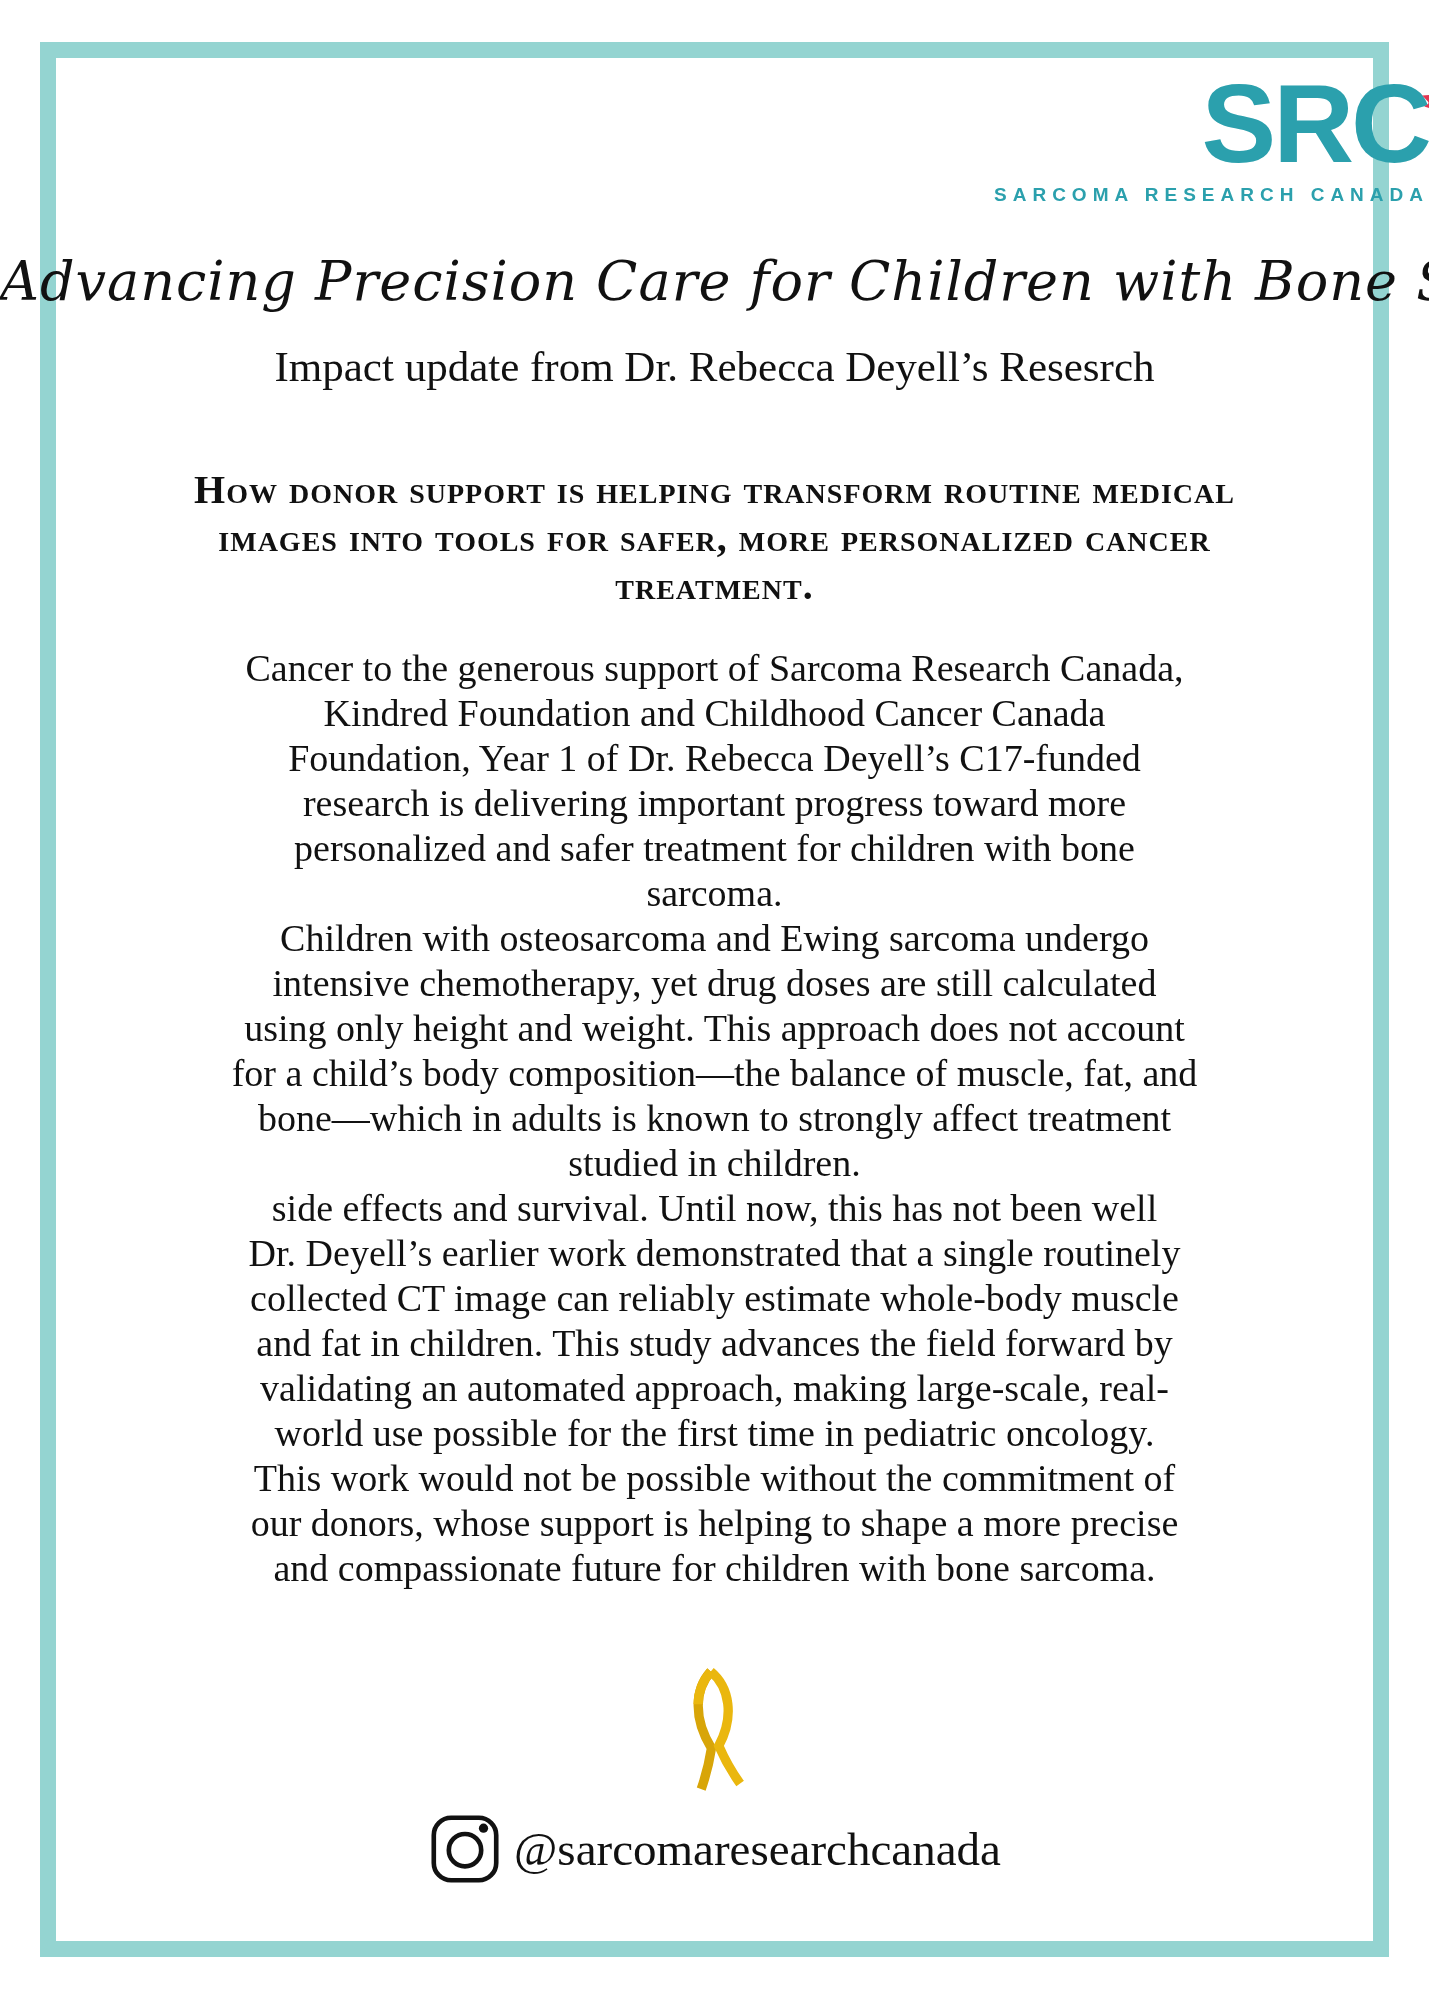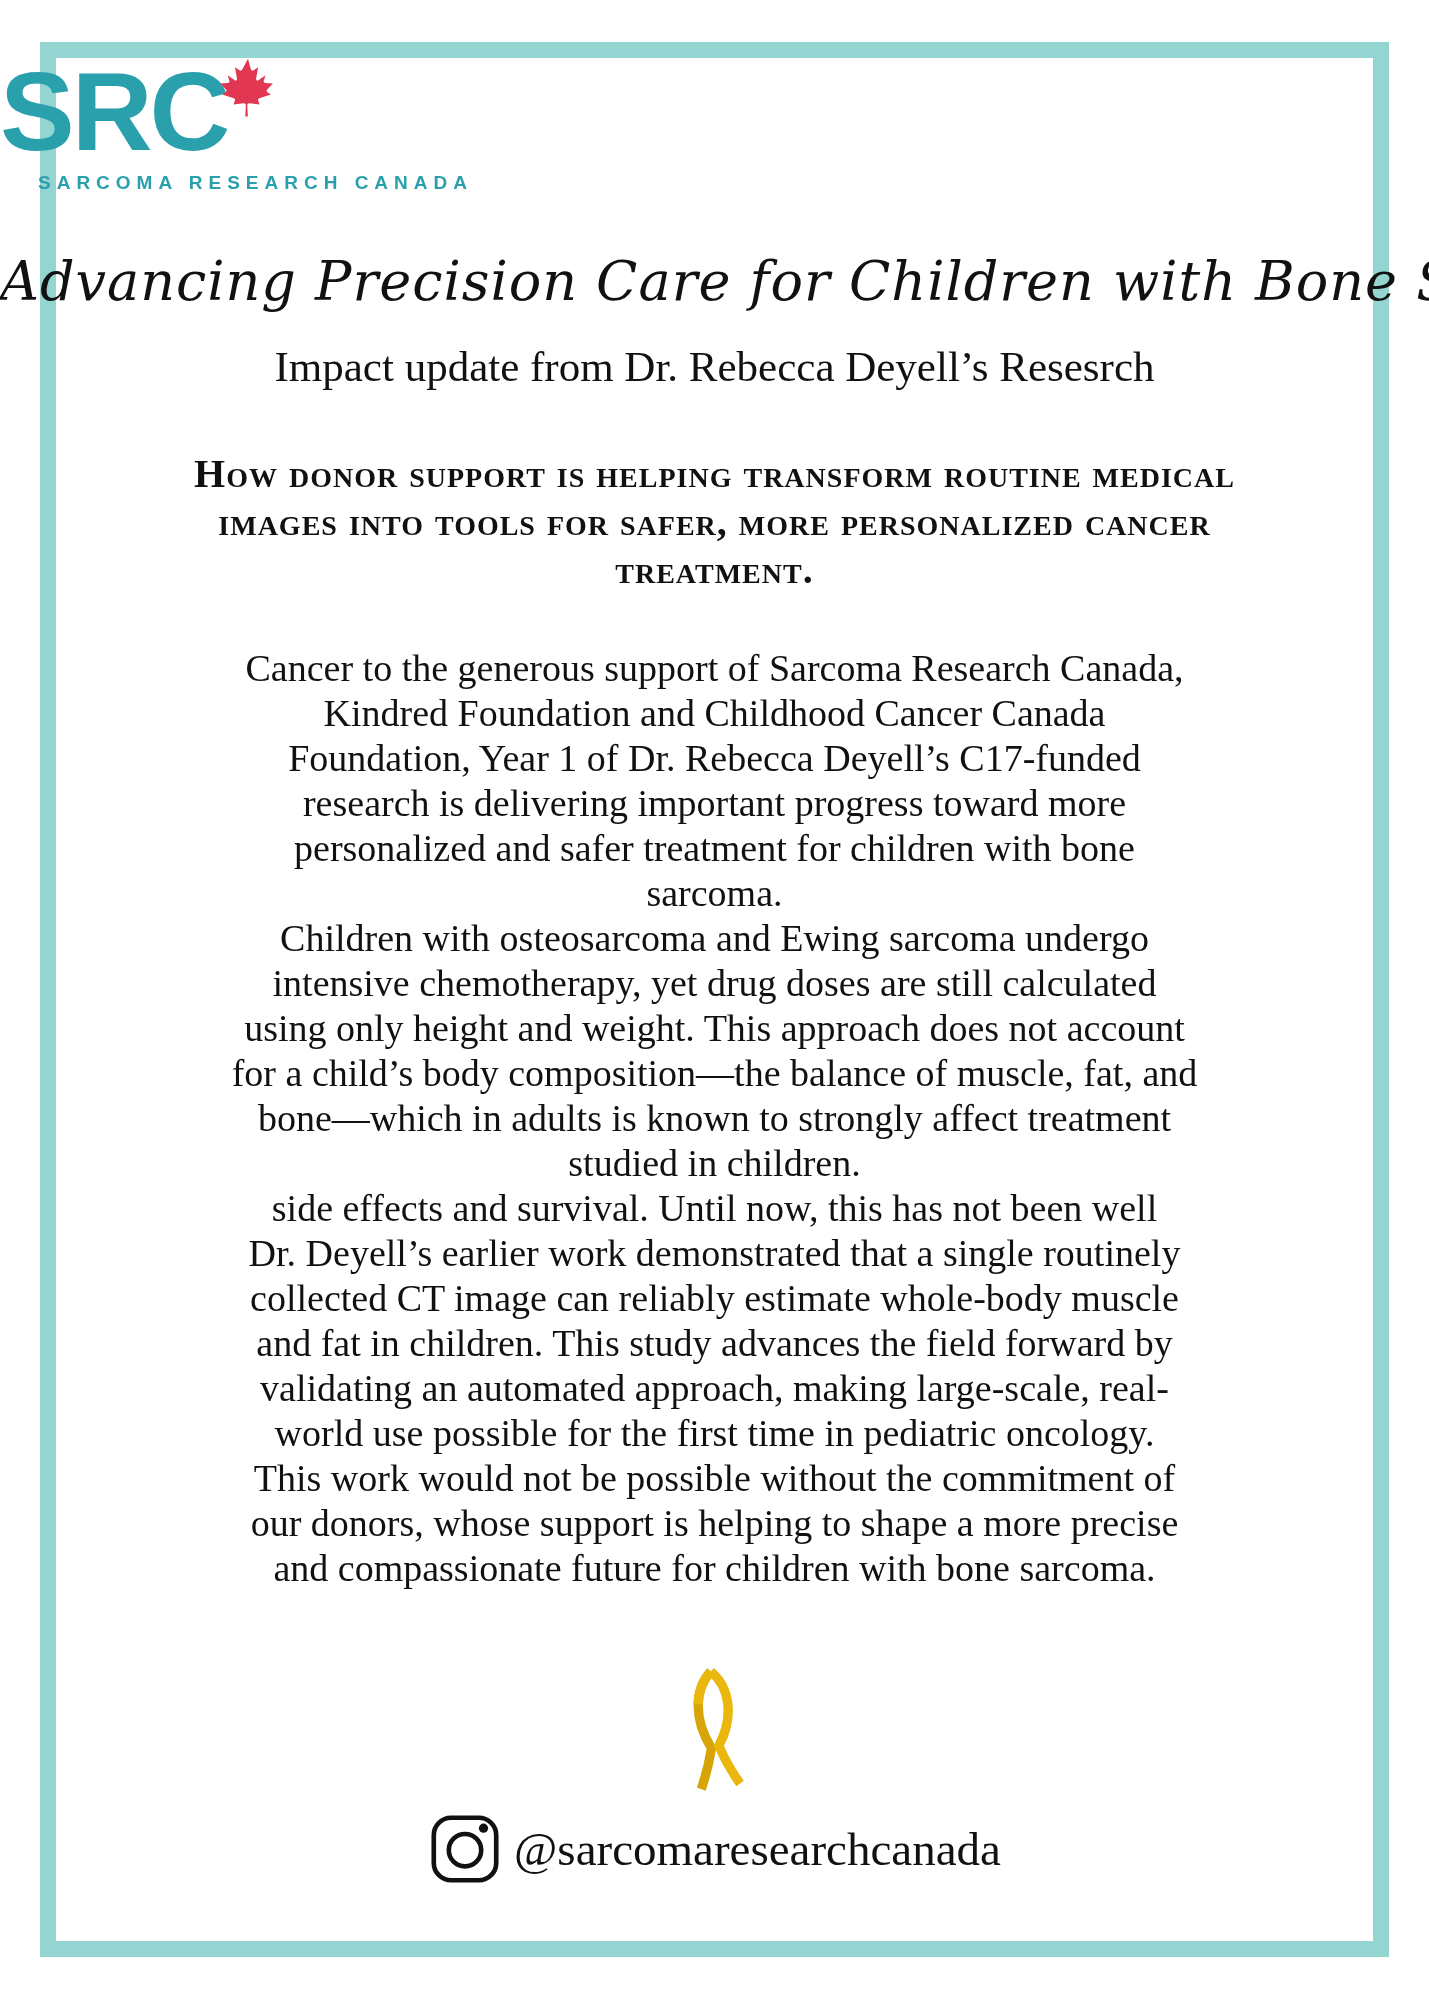--- a/index.html
+++ b/index.html
@@ -5,42 +5,42 @@
   html,body{margin:0;padding:0;background:#fff;}
   .page{
     position:relative;width:1429px;height:2000px;background:#ffffff;
     overflow:hidden;font-family:"Liberation Serif", serif;color:var(--text,#111);
   }
   .frame{
     position:absolute;left:40px;top:42px;width:1349px;height:1915px;
     border:16px solid var(--frame-teal,#94d4d1);box-sizing:border-box;pointer-events:none;
   }
   
-  .logo{position:absolute;top:56px;left:0;width:100%;text-align:left;}
+  .logo{position:absolute;top:68px;left:0;width:100%;text-align:right;}
   .logo-mark{position:relative;display:inline-block;line-height:1;}
   .logo-acronym{
     font-family:"Liberation Sans", sans-serif;font-weight:700;font-size:112px;
     letter-spacing:-3px;color:var(--logo-teal,#2ba0ad);line-height:1;
   }
   .maple-leaf{position:absolute;right:-58px;top:-2px;width:74px;height:74px;}
   .logo-tagline{
     margin-top:4px;font-family:"Liberation Sans", sans-serif;font-weight:700;
     font-size:19px;letter-spacing:6px;color:var(--logo-teal,#2ba0ad);padding-left:38px;
   }
   
   .script-title{
     position:absolute;top:214px;left:0;width:100%;text-align:center;
     font-family:"DejaVu Serif", serif;font-style:italic;font-weight:400;
     font-size:54px;letter-spacing:1px;white-space:nowrap;
   }
   .subtitle{
     position:absolute;top:342px;left:0;width:100%;text-align:center;
     font-size:43px;white-space:nowrap;
   }
-  .headline{position:absolute;top:450px;left:0;width:100%;text-align:center;}
+  .headline{position:absolute;top:466px;left:0;width:100%;text-align:center;}
   .headline-line{
     font-variant:small-caps;font-weight:700;font-size:40px;line-height:48px;
     letter-spacing:1px;white-space:nowrap;
   }
   
   .body-text{position:absolute;top:646px;left:0;width:100%;text-align:center;}
   .body-line{font-size:38px;line-height:45px;white-space:nowrap;}
   
   .ribbon-wrap{position:absolute;top:1662px;left:0;width:100%;text-align:center;}
   .ribbon-wrap svg{height:140px;width:70px;transform:rotate(-4deg);}

